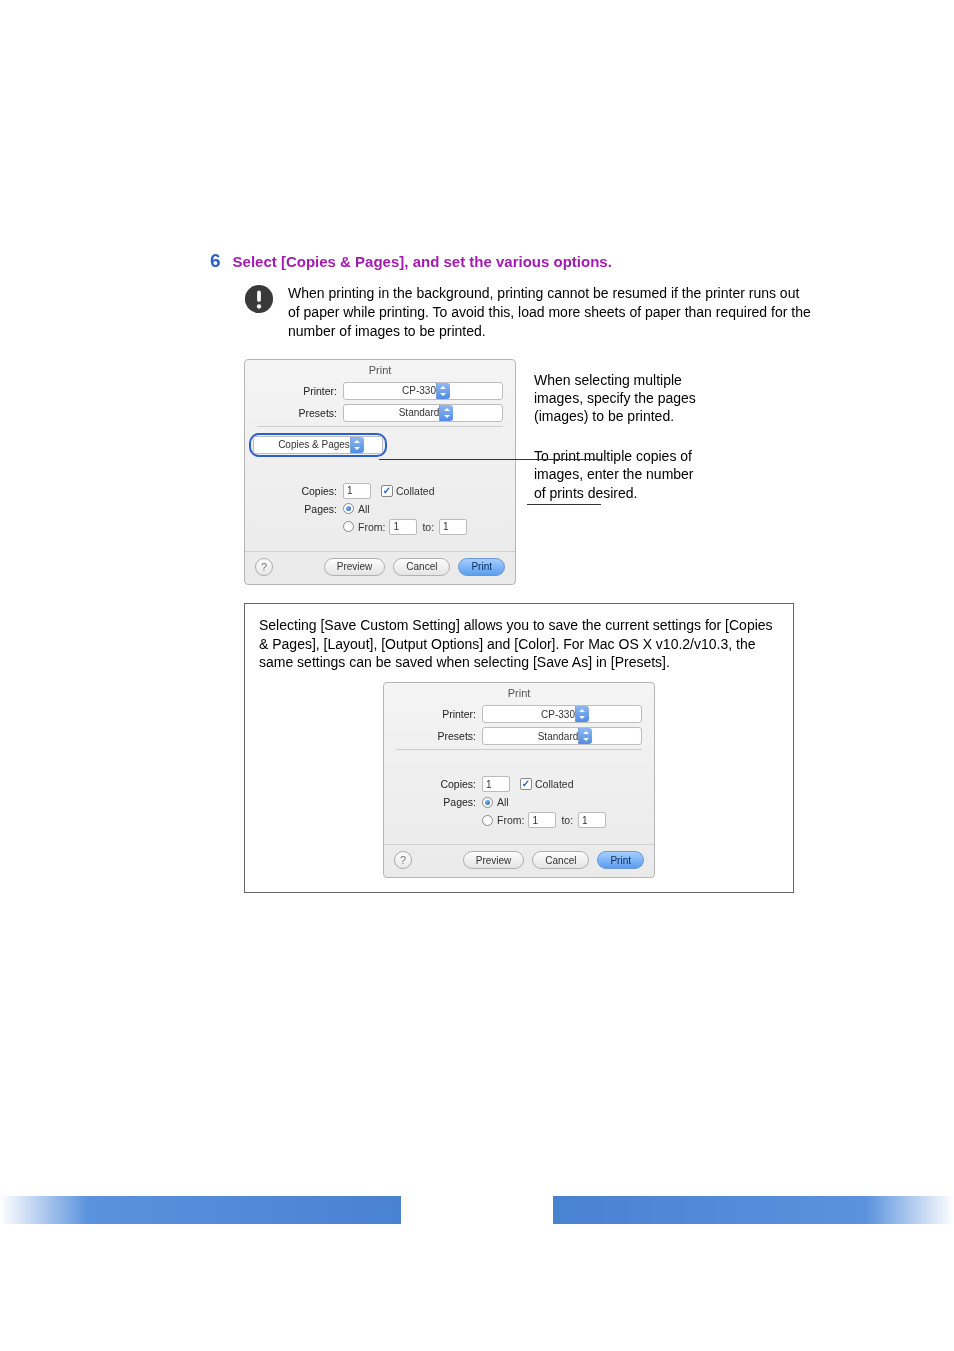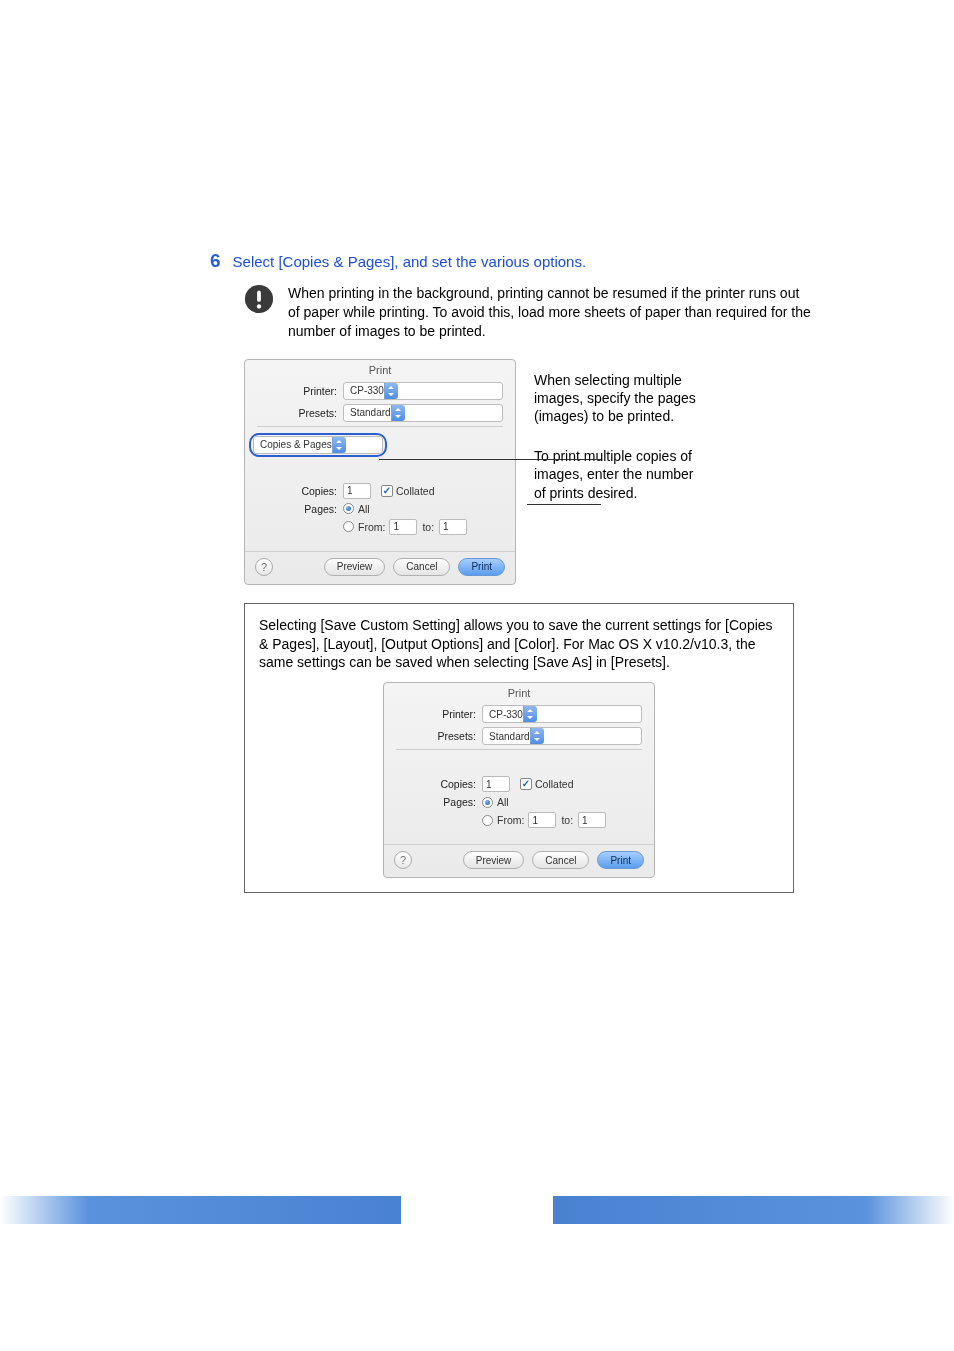--- a/index.html
+++ b/index.html
@@ -19,22 +19,22 @@
     gap: 12px;
     margin-bottom: 12px;
   }
   .step-num {
     color: #2a5fd0;
     font-size: 19px;
     font-weight: bold;
   }
   .step-title {
     font-size: 15px;
-    font-weight: normal;
-    color: #1d4ed8;
+    font-weight: bold;
+    color: #a21caf;
   }
   .note-box {
     display: flex;
     gap: 14px;
     margin: 6px 0 18px 34px;
   }
   .note-icon {
     width: 30px;
     height: 30px;
     flex-shrink: 0;
@@ -78,21 +78,21 @@
     width: 86px;
     text-align: right;
     padding-right: 6px;
     font-size: 10.5px;
     color: #222;
   }
   .mac-select {
     flex: 1;
     display: flex;
     align-items: center;
-    justify-content: flex-start;
+    justify-content: center;
     background: #fff;
     border: 1px solid #bdbdbd;
     border-radius: 3px;
     height: 18px;
     padding: 0 0 0 6px;
     font-size: 10px;
     color: #333;
     position: relative;
   }
   .mac-select-cap {

